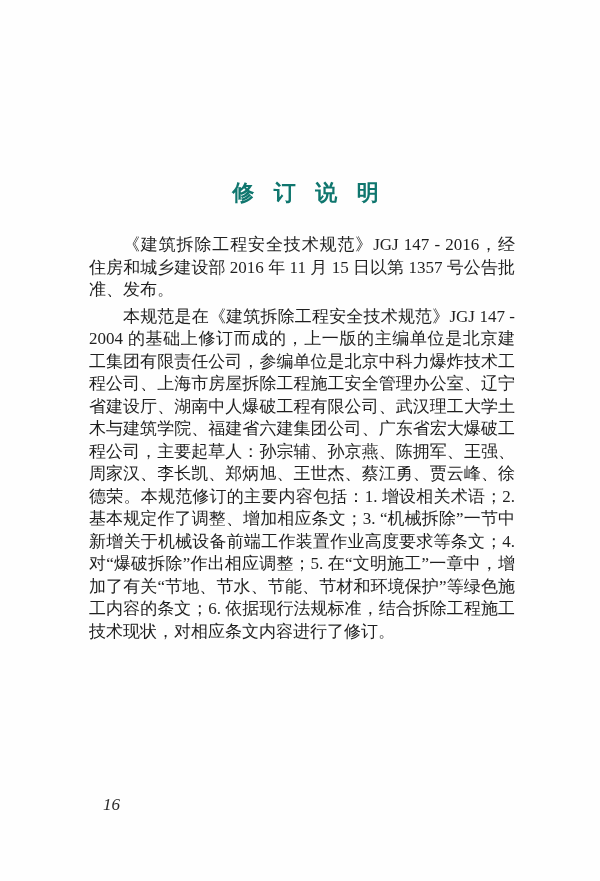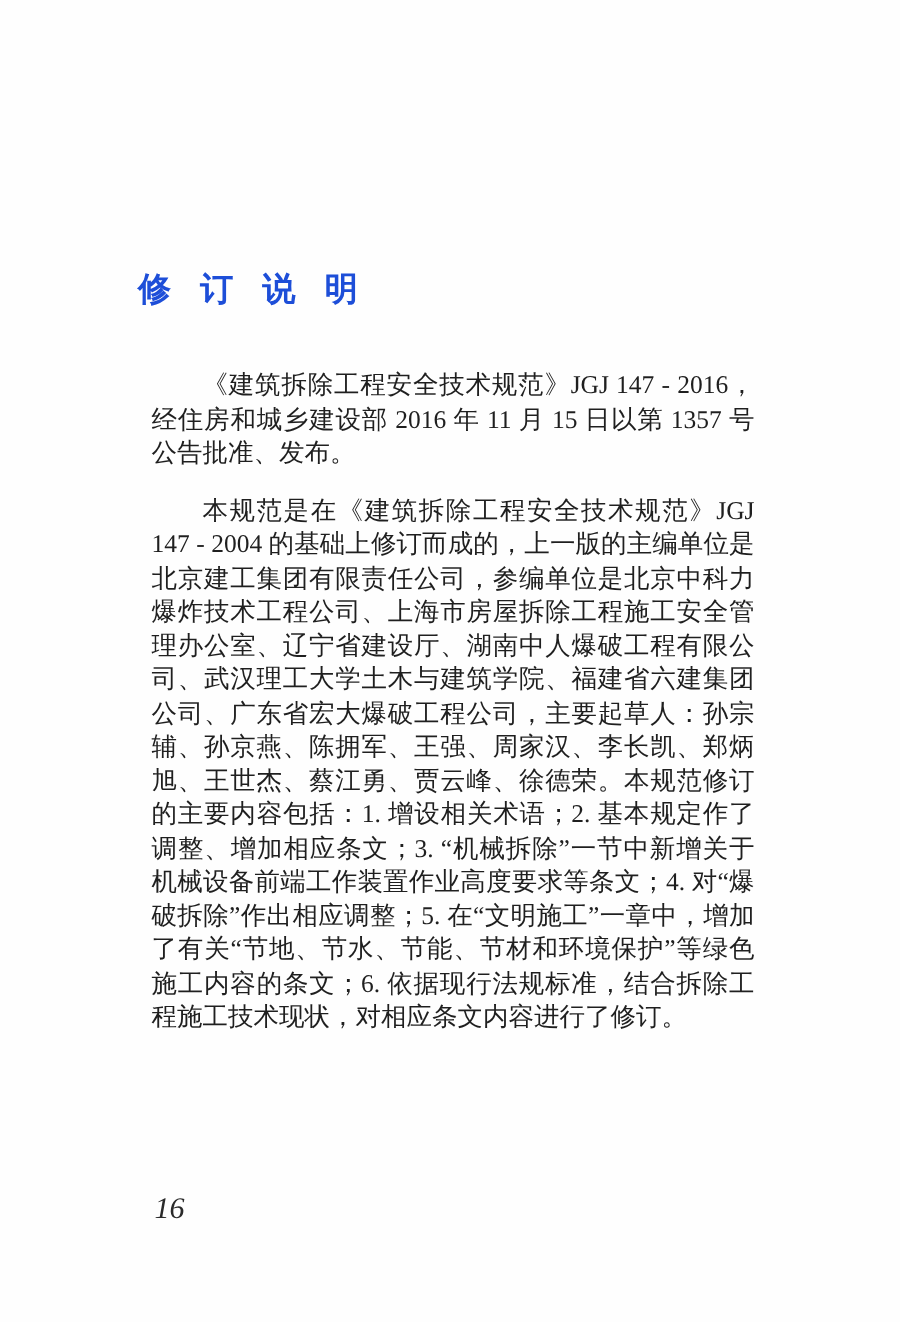--- a/index.html
+++ b/index.html
@@ -21,48 +21,48 @@
     width: 600px;
     height: 881px;
     background: #fefefe;
     color: #1f1f1f;
   }
   .doc-title {
     position: absolute;
     top: 163px;
     left: 85px;
     width: 434px;
-    text-align: left;
+    text-align: center;
     font-size: 22px;
     font-weight: bold;
     letter-spacing: 7px;
     padding-left: 7px; 
     white-space: nowrap;
-    color: #1d4ed8;
+    color: #0f766e;
   }
   .doc-body {
     position: absolute;
     top: 230px;
     left: 85px;
     width: 434px;
     font-size: 17px;
     line-height: 22.5px;
     text-align: justify;
     color: #1f1f1f;
   }
   .doc-body p {
-    margin: 16px;
+    margin: 4px;
     padding: 0;
     text-indent: 2em;
   }
   .page-number {
     position: absolute;
     left: 103px;
     top: 795px;
-    font-size: 20px;
+    font-size: 17px;
     font-style: italic;
     color: #2a2a2a;
   }
 </style>
 </head>
 <body>
 
 <div class="page">
 
   <h1 class="doc-title">修 订 说 明</h1>

